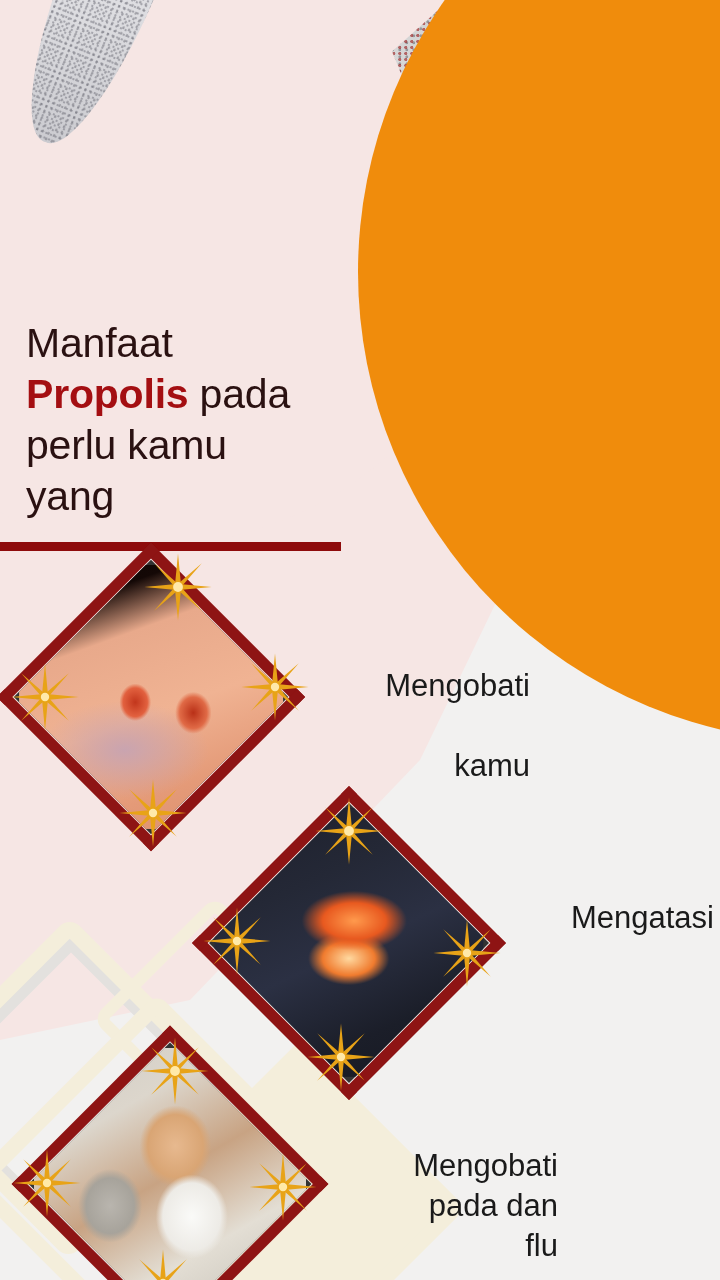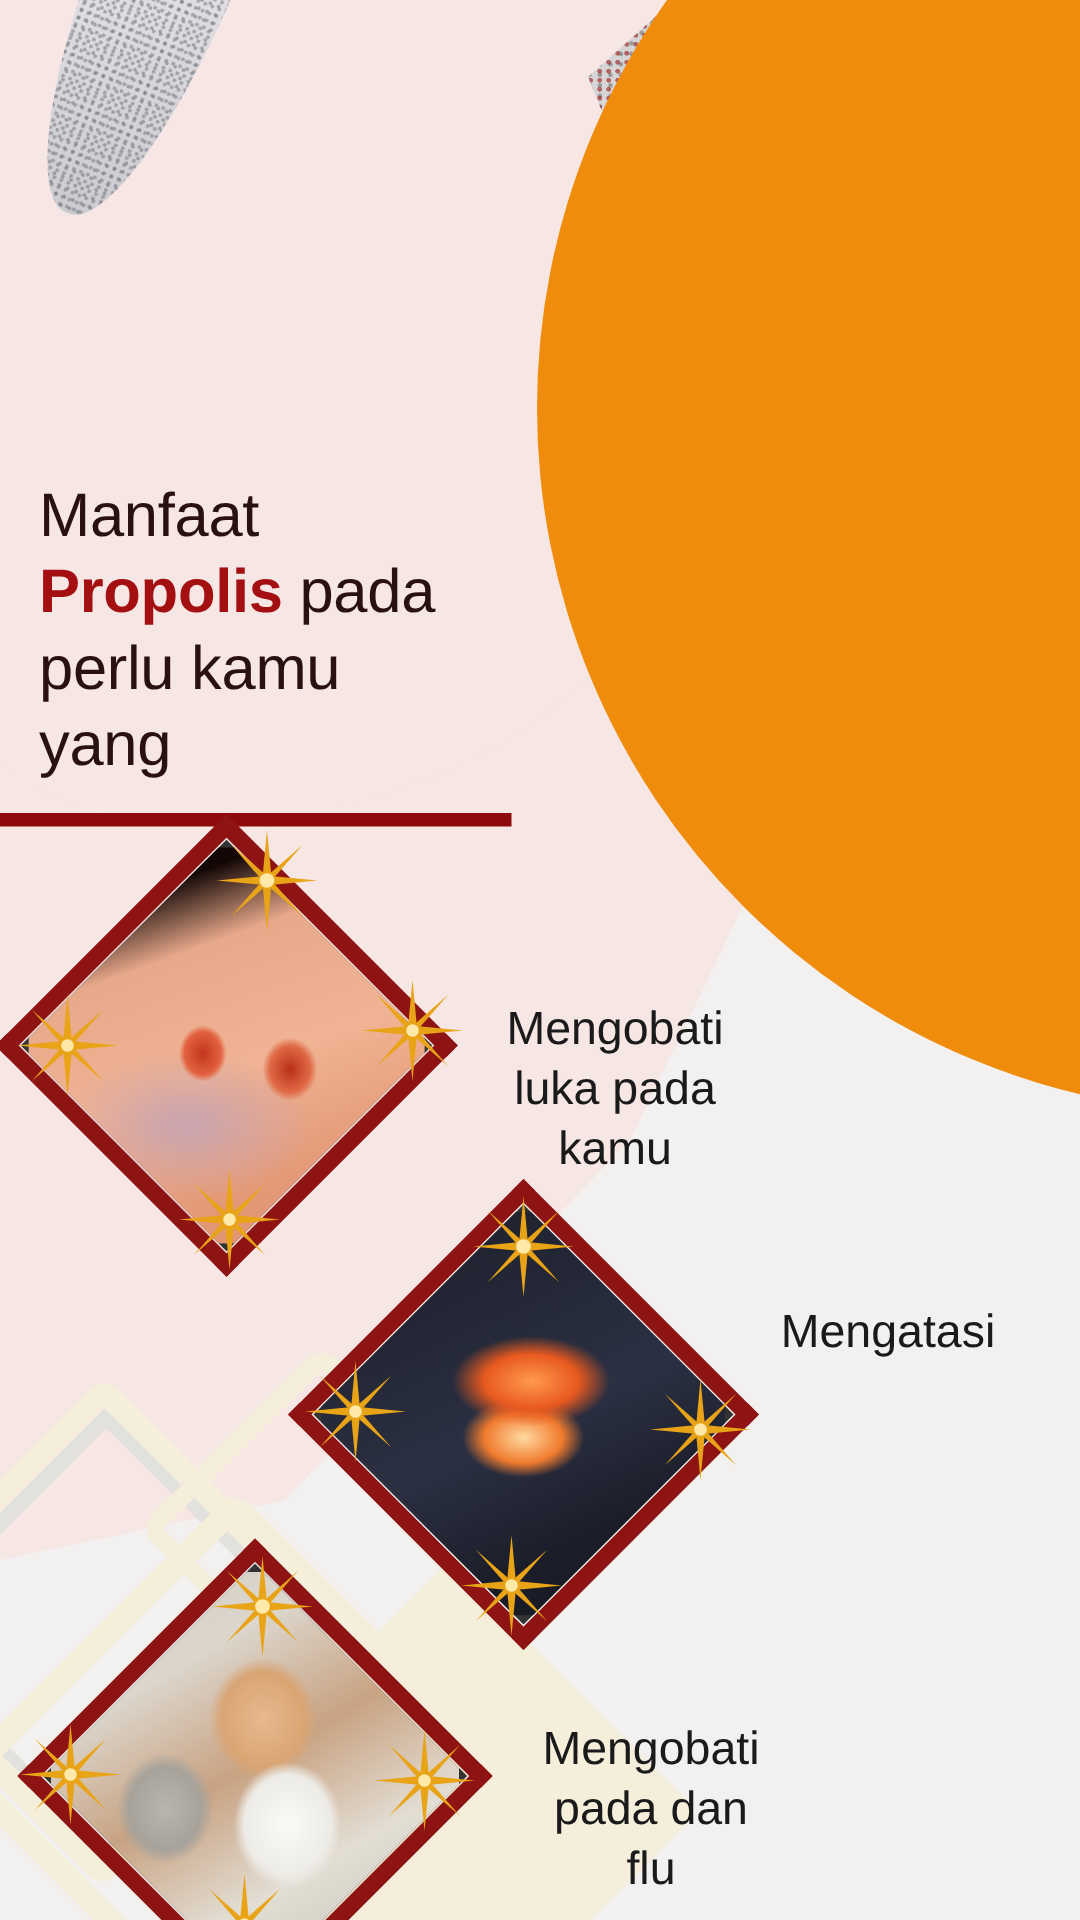--- a/index.html
+++ b/index.html
@@ -178,21 +178,21 @@
     width: 70px; height: 70px;
     pointer-events: none;
   }
 
   
   .caption {
     position: absolute;
     font-size: 31px;
     line-height: 40px;
     color: #1A1A1A;
-    text-align: center;
+    text-align: right;
   }
 
   
   .art-wound {
     background:
       radial-gradient(ellipse 22px 26px at 44% 52%, #C2361C 0%, #E2613F 55%, rgba(226,97,63,0) 72%),
       radial-gradient(ellipse 26px 30px at 66% 56%, #B93017 0%, #E06A46 52%, rgba(224,106,70,0) 70%),
       radial-gradient(ellipse 120px 70px at 40% 70%, #C9A4B0 0%, rgba(201,164,176,0) 70%),
       linear-gradient(160deg, #0B0503 0%, #140806 16%, #E8A98B 30%, #F0B393 55%, #E49A78 78%, #D98C6A 100%);
   }
@@ -304,21 +304,21 @@
         <path d="M16 16 L47 43 L50 50 L43 47Z"></path>
         <path d="M84 84 L53 57 L50 50 L57 53Z"></path>
         <path d="M84 16 L57 47 L50 50 L53 43Z"></path>
         <path d="M16 84 L43 53 L50 50 L47 57Z"></path>
       </g>
     <circle cx="50" cy="50" r="6" fill="#FFE9A8"></circle>
   </svg>
 
   <div class="caption" style="left:290px; top:666px; width:240px;">
     <span>Mengobati</span><br>
-    <span>luka pada</span><br>
+    <br>
     <span>kamu</span>
   </div>
 
   <div class="card" style="left:238px; top:832px; width:222px; height:222px;">
     <div class="frame">
       <div class="photo">
         <div class="photo-inner art-stomach"></div>
       </div>
       <div class="bracket bk-t"></div>
       <div class="bracket bk-b"></div>
@@ -372,21 +372,21 @@
         <path d="M2 50 L44 46 L50 50 L44 54Z"></path>
         <path d="M98 50 L56 46 L50 50 L56 54Z"></path>
         <path d="M16 16 L47 43 L50 50 L43 47Z"></path>
         <path d="M84 84 L53 57 L50 50 L57 53Z"></path>
         <path d="M84 16 L57 47 L50 50 L53 43Z"></path>
         <path d="M16 84 L43 53 L50 50 L47 57Z"></path>
       </g>
     <circle cx="50" cy="50" r="6" fill="#FFE9A8"></circle>
   </svg>
 
-  <div class="caption" style="left:470px; top:868px; width:244px;">
+  <div class="caption" style="left:470px; top:898px; width:244px;">
     <span>Mengatasi</span><br>
     <br>
   </div>
 
   <div class="card" style="left:58px; top:1072px; width:224px; height:224px;">
     <div class="frame">
       <div class="photo">
         <div class="photo-inner art-flu"></div>
       </div>
       <div class="bracket bk-t"></div>

